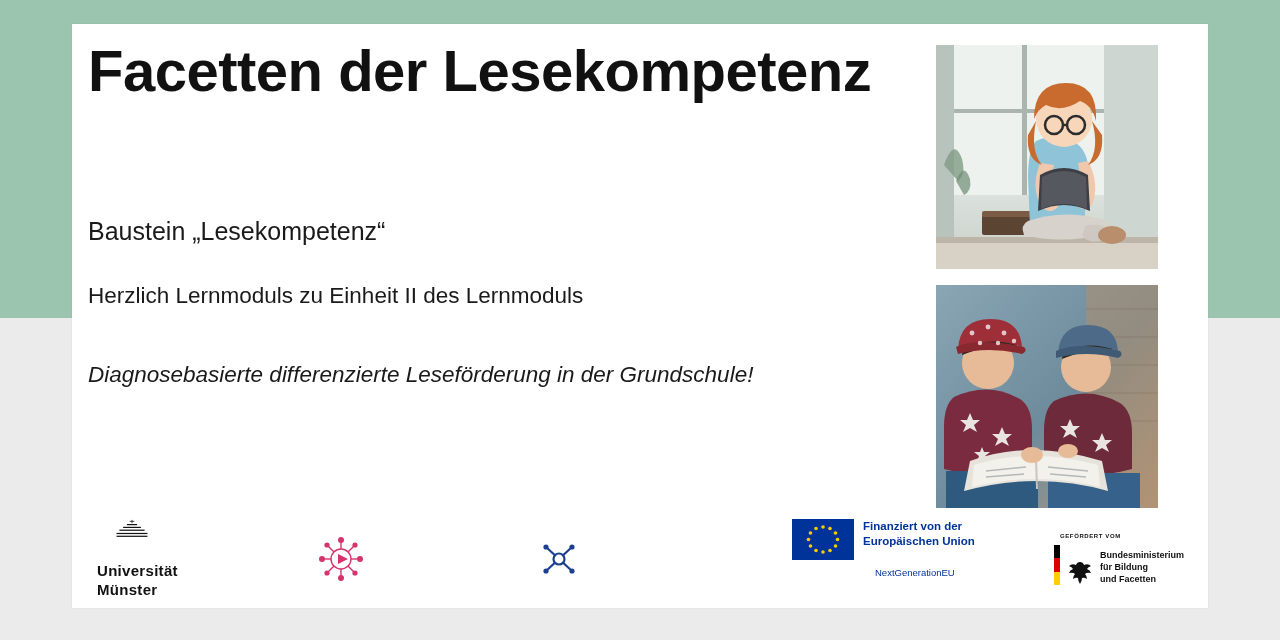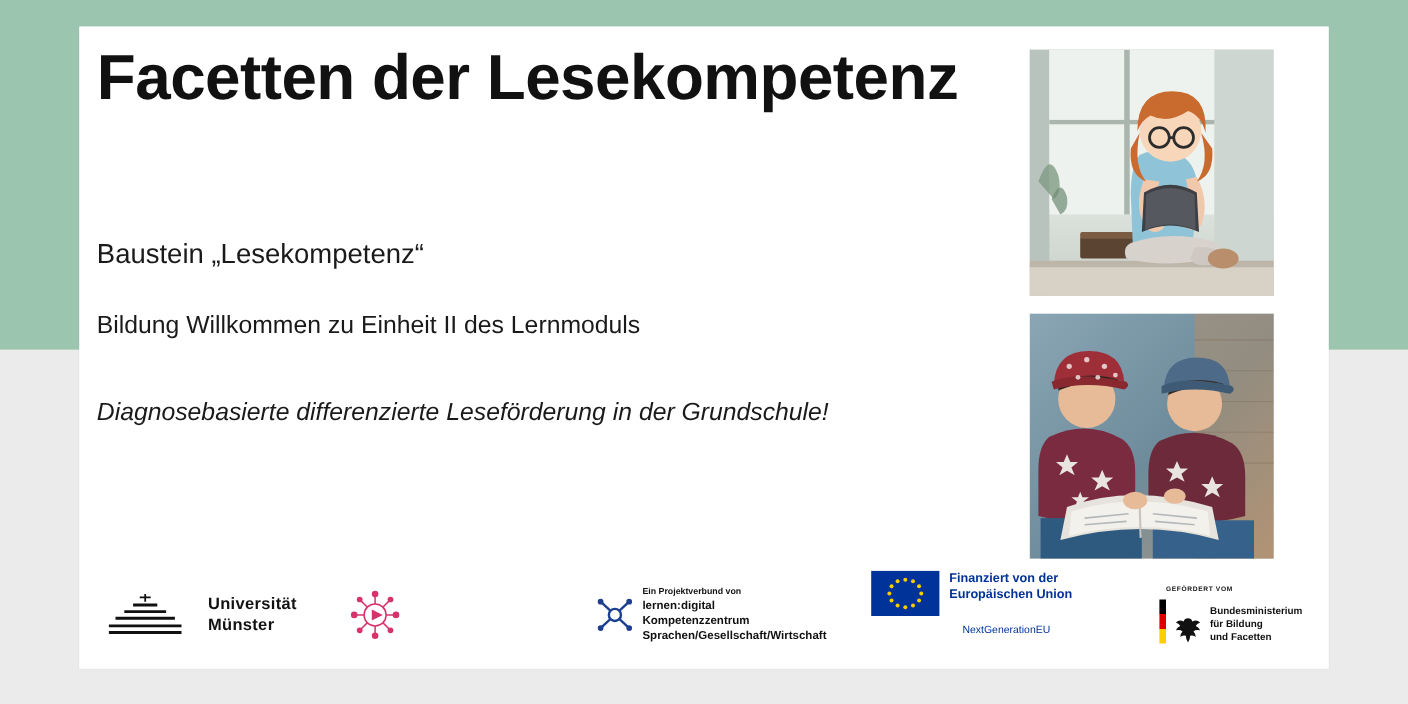--- a/index.html
+++ b/index.html
@@ -119,23 +119,24 @@
     height: 80px;
   }
   .logo-uni   { left: 25px;  width: 215px; }
   .logo-vifo  { left: 245px; width: 190px; }
   .logo-ldz   { left: 470px; width: 210px; }
   .logo-eu    { left: 720px; width: 200px; }
   .logo-bmbf  { left: 960px; width: 150px; }
 
   .uni-wrap {
     display: flex;
-    align-items: center;
+    align-items: flex-start;
     gap: 22px;
     height: 80px;
+    flex-direction: column;
   }
   .uni-mark {
     width: 70px;
   }
   .uni-text {
     font-size: 15px;
     font-weight: bold;
     line-height: 1.28;
     color: #111;
     letter-spacing: 0.3px;
@@ -251,21 +252,21 @@
   <div class="band-green"></div>
   <div class="band-grey"></div>
 
   <div class="slide">
 
     <div class="title">Facetten der Lesekompetenz</div>
 
     <div class="subtitle">Baustein  „Lesekompetenz“</div>
 
     <div class="welcome">
-      <div>Bildung Willkommen zu Einheit II des Lernmoduls</div>
+      <div>Herzlich Lernmoduls zu Einheit II des Lernmoduls</div>
       <div class="italic">Diagnosebasierte differenzierte Leseförderung in der Grundschule!</div>
     </div>
 
     <div class="photo photo-1">
       <svg width="222" height="224" viewBox="0 0 222 224" xmlns="http://www.w3.org/2000/svg">
         <defs>
           <linearGradient id="winglow" x1="0" y1="0" x2="0" y2="1">
             <stop offset="0%" stop-color="#f2f4ef"></stop>
             <stop offset="60%" stop-color="#dfe5e0"></stop>
             <stop offset="100%" stop-color="#c7cfc8"></stop>
@@ -438,28 +439,20 @@
             <g stroke="#1d3f8f" stroke-width="2.2" fill="none">
               <path d="M4 8 L30 32"></path>
               <path d="M30 8 L4 32"></path>
             </g>
             <circle cx="17" cy="20" r="5.5" fill="#ffffff" stroke="#1d3f8f" stroke-width="2.2"></circle>
             <circle cx="4" cy="8" r="2.6" fill="#1d3f8f"></circle>
             <circle cx="30" cy="8" r="2.6" fill="#1d3f8f"></circle>
             <circle cx="4" cy="32" r="2.6" fill="#1d3f8f"></circle>
             <circle cx="30" cy="32" r="2.6" fill="#1d3f8f"></circle>
           </svg>
-          <div>
-            <div class="ldz-top">Ein Projektverbund von</div>
-            <div class="ldz-main">
-              <div>lernen:digital</div>
-              <div>Kompetenzzentrum</div>
-              <div>Sprachen/Gesellschaft/Wirtschaft</div>
-            </div>
-          </div>
         </div>
       </div>
 
       <div class="logo logo-eu">
         <div class="eu-wrap">
           <div class="eu-flag">
             <svg width="62" height="41" viewBox="0 0 62 41" xmlns="http://www.w3.org/2000/svg">
               <g fill="#FFCC00">
                 <circle cx="31" cy="8" r="1.8"></circle>
                 <circle cx="38" cy="9.5" r="1.8"></circle>

